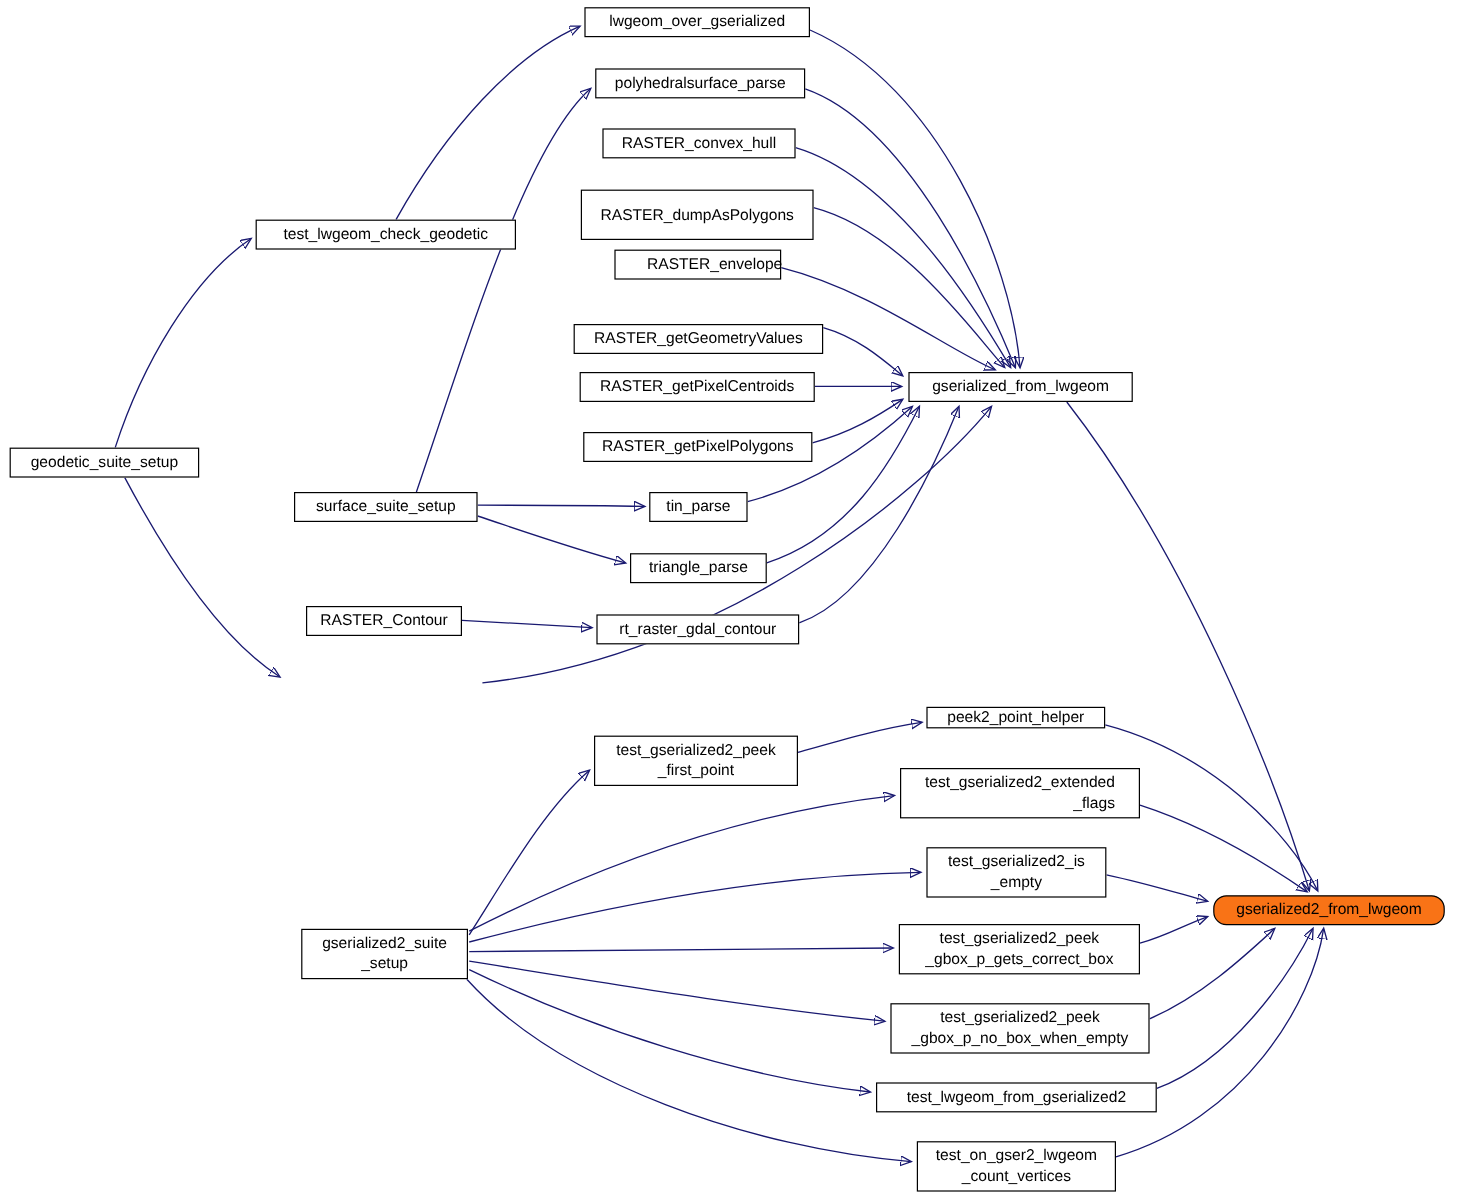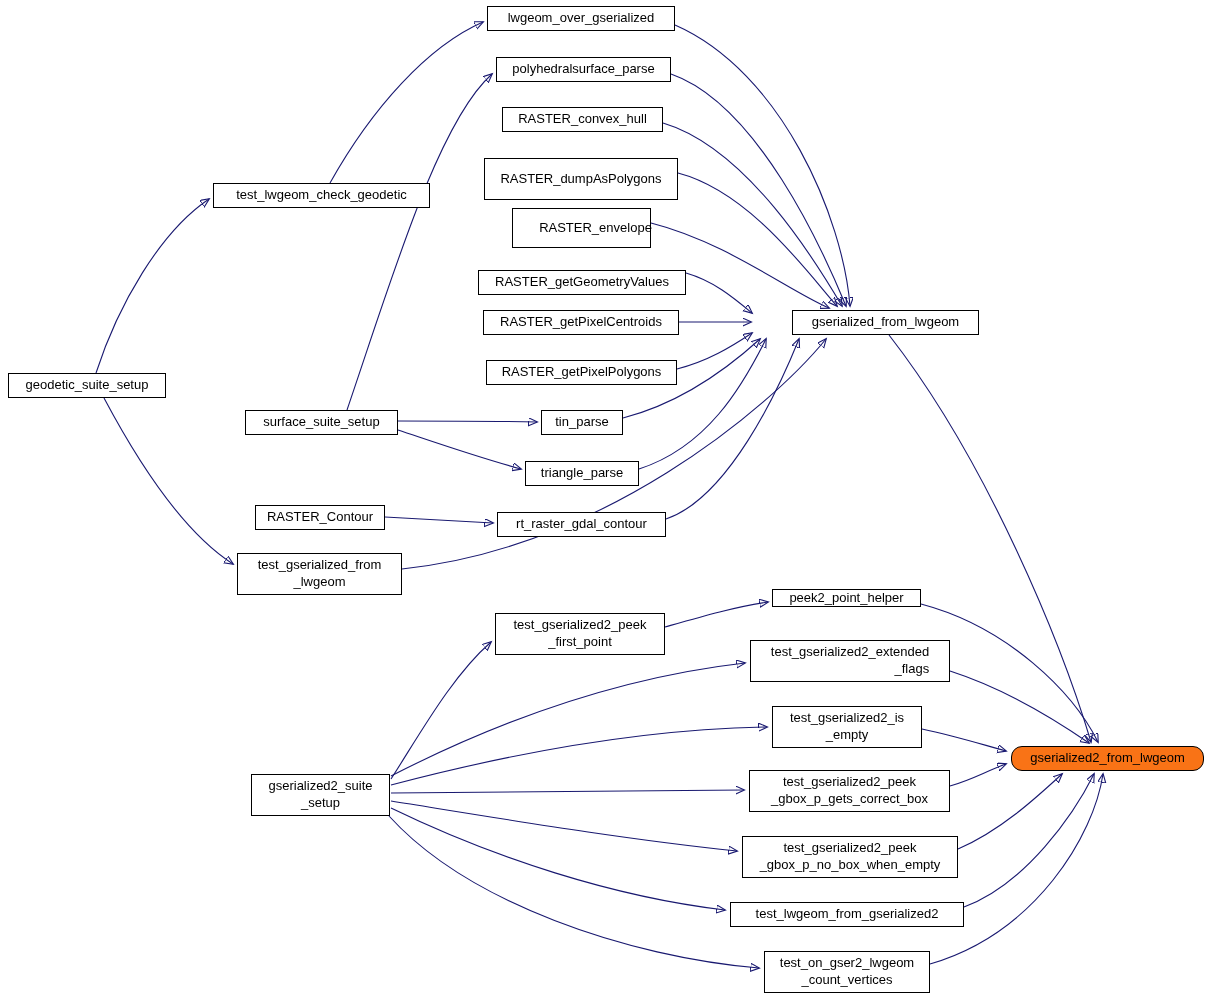--- a/index.html
+++ b/index.html
@@ -88,34 +88,32 @@
     <path d="M391,793 C510,791 628,790 744,790" marker-end="url(#arrow)"></path>
     <path d="M391,801 C510,820 622,839 737,851" marker-end="url(#arrow)"></path>
     <path d="M391,808 C494,858 614,897 725,910" marker-end="url(#arrow)"></path>
     <path d="M389,816 C468,903 628,957 759,968" marker-end="url(#arrow)"></path>
   </svg>
 
   <div class="node" style="left:487px; top:6px;   width:188px; height:25px;">lwgeom_over_gserialized</div>
   <div class="node" style="left:496px; top:57px;  width:175px; height:25px;">polyhedralsurface_parse</div>
   <div class="node" style="left:502px; top:107px; width:161px; height:25px;">RASTER_convex_hull</div>
   <div class="node" style="left:484px; top:158px; width:194px; height:42px;">RASTER_dumpAsPolygons</div>
-  <div class="node" style="left:512px; top:208px; width:139px; height:40px;padding-left:28px;">RASTER_envelope</div>
+  <div class="node" style="left:512px; top:208px; width:139px; height:25px;padding-left:28px;">RASTER_envelope</div>
   <div class="node" style="left:478px; top:258px; width:208px; height:25px;margin-top:12px;">RASTER_getGeometryValues</div>
   <div class="node" style="left:483px; top:310px; width:196px; height:25px;">RASTER_getPixelCentroids</div>
   <div class="node" style="left:486px; top:360px; width:191px; height:25px;">RASTER_getPixelPolygons</div>
-  <div class="node" style="left:792px; top:310px; width:187px; height:25px;">gserialized_from_lwgeom</div>
+  <div class="node" style="left:757px; top:310px; width:187px; height:25px;">gserialized_from_lwgeom</div>
   <div class="node" style="left:213px; top:183px; width:217px; height:25px;">test_lwgeom_check_geodetic</div>
   <div class="node" style="left:8px;   top:373px; width:158px; height:25px;">geodetic_suite_setup</div>
   <div class="node" style="left:245px; top:410px; width:153px; height:25px;">surface_suite_setup</div>
   <div class="node" style="left:541px; top:410px; width:82px;  height:25px;">tin_parse</div>
   <div class="node" style="left:525px; top:461px; width:114px; height:25px;">triangle_parse</div>
   <div class="node" style="left:255px; top:505px; width:130px; height:25px;">RASTER_Contour</div>
   <div class="node" style="left:497px; top:512px; width:169px; height:25px;">rt_raster_gdal_contour</div>
-  <div class="node" style="left:237px; top:553px; width:165px; height:42px;">test_gserialized_from
-_lwgeom</div>
   <div class="node" style="left:772px; top:589px; width:149px; height:18px;">peek2_point_helper</div>
   <div class="node" style="left:495px; top:613px; width:170px; height:42px;">test_gserialized2_peek
 _first_point</div>
   <div class="node" style="left:750px; top:640px; width:200px; height:42px;text-align:right;">test_gserialized2_extended
 _flags</div>
   <div class="node" style="left:772px; top:706px; width:150px; height:42px;">test_gserialized2_is
 _empty</div>
   <div class="node highlight" style="left:1011px; top:746px; width:193px; height:25px;">gserialized2_from_lwgeom</div>
   <div class="node" style="left:251px; top:774px; width:139px; height:42px;">gserialized2_suite
 _setup</div>

